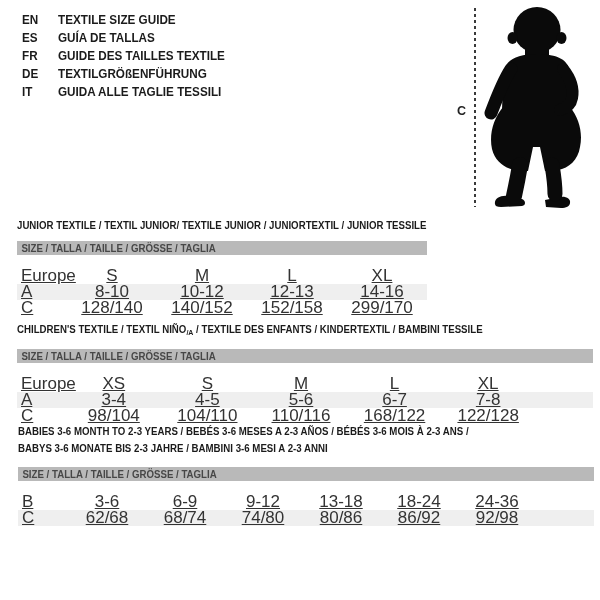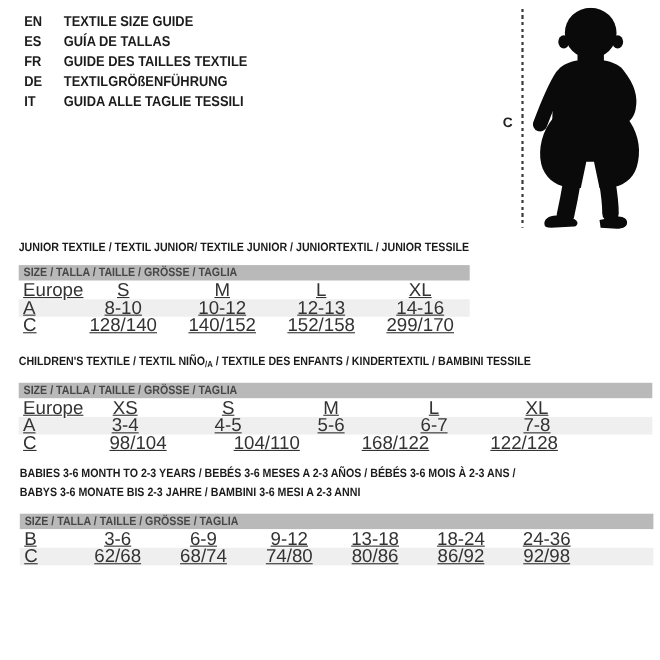--- a/index.html
+++ b/index.html
@@ -22,21 +22,21 @@
   #table-1{left:17px;top:218px;width:410px;}
   #table-2{left:17px;top:322px;width:576px;}
   #table-3{left:18px;top:423px;width:576px;}
   .t-title{font-weight:bold;font-size:11px;line-height:15px;color:var(--title-text,#1b1b1b);
     white-space:nowrap;transform:scaleX(.88);transform-origin:0 50%;}
   #table-1 .t-title{margin-bottom:8px;}
   #table-2 .t-title{margin-bottom:9px;}
   #table-3 .t-title{margin-bottom:10px;}
   #table-3 .t-title-line{line-height:17px;}
   .subscript{font-size:8px;vertical-align:-2px;}
-  .band{height:14px;line-height:14px;background:var(--band-bg,#b9b9b9);margin-bottom:1px;
+  .band{height:14px;line-height:14px;background:var(--band-bg,#b9b9b9);margin-bottom:13px;
     font-size:11px;font-weight:bold;color:var(--band-text,#474747);white-space:nowrap;overflow:visible;}
   .band .cond{display:inline-block;transform:scaleX(.88);transform-origin:0 50%;padding-left:5px;}
   .trow{display:flex;height:16px;line-height:16px;font-size:17px;color:var(--cell-text,#333);text-decoration:underline;}
   .trow.alt{background:var(--alt-row-bg,#efefef);}
   #table-2 .trow,#table-3 .trow{padding-right:58px;}
   .c0{width:46px;padding-left:4px;text-align:left;}
   .cd{flex:1;text-align:center;}
   
   .footnotes{position:absolute;left:20px;top:535px;}
   .fn{height:17.5px;line-height:17.5px;font-weight:bold;font-size:11px;color:var(--title-text,#1b1b1b);
@@ -135,20 +135,21 @@
         <div class="cd">3-4</div>
         <div class="cd">4-5</div>
         <div class="cd">5-6</div>
         <div class="cd">6-7</div>
         <div class="cd">7-8</div>
       </div>
       <div class="trow">
         <div class="c0">C</div>
         <div class="cd">98/104</div>
         <div class="cd">104/110</div>
+        <div class="cd">110/116</div>
         <div class="cd">168/122</div>
         <div class="cd">122/128</div>
       </div>
     </div>
   <div class="table" id="table-3">
       <div class="t-title">
         <div class="t-title-line">BABIES 3-6 MONTH TO 2-3 YEARS / BEBÉS 3-6 MESES A 2-3 AÑOS / BÉBÉS 3-6 MOIS À 2-3 ANS /</div>
         <div class="t-title-line">BABYS 3-6 MONATE BIS 2-3 JAHRE / BAMBINI 3-6 MESI A 2-3 ANNI</div>
       </div>
       <div class="band"><span class="cond">SIZE / TALLA / TAILLE / GRÖSSE / TAGLIA</span></div>

